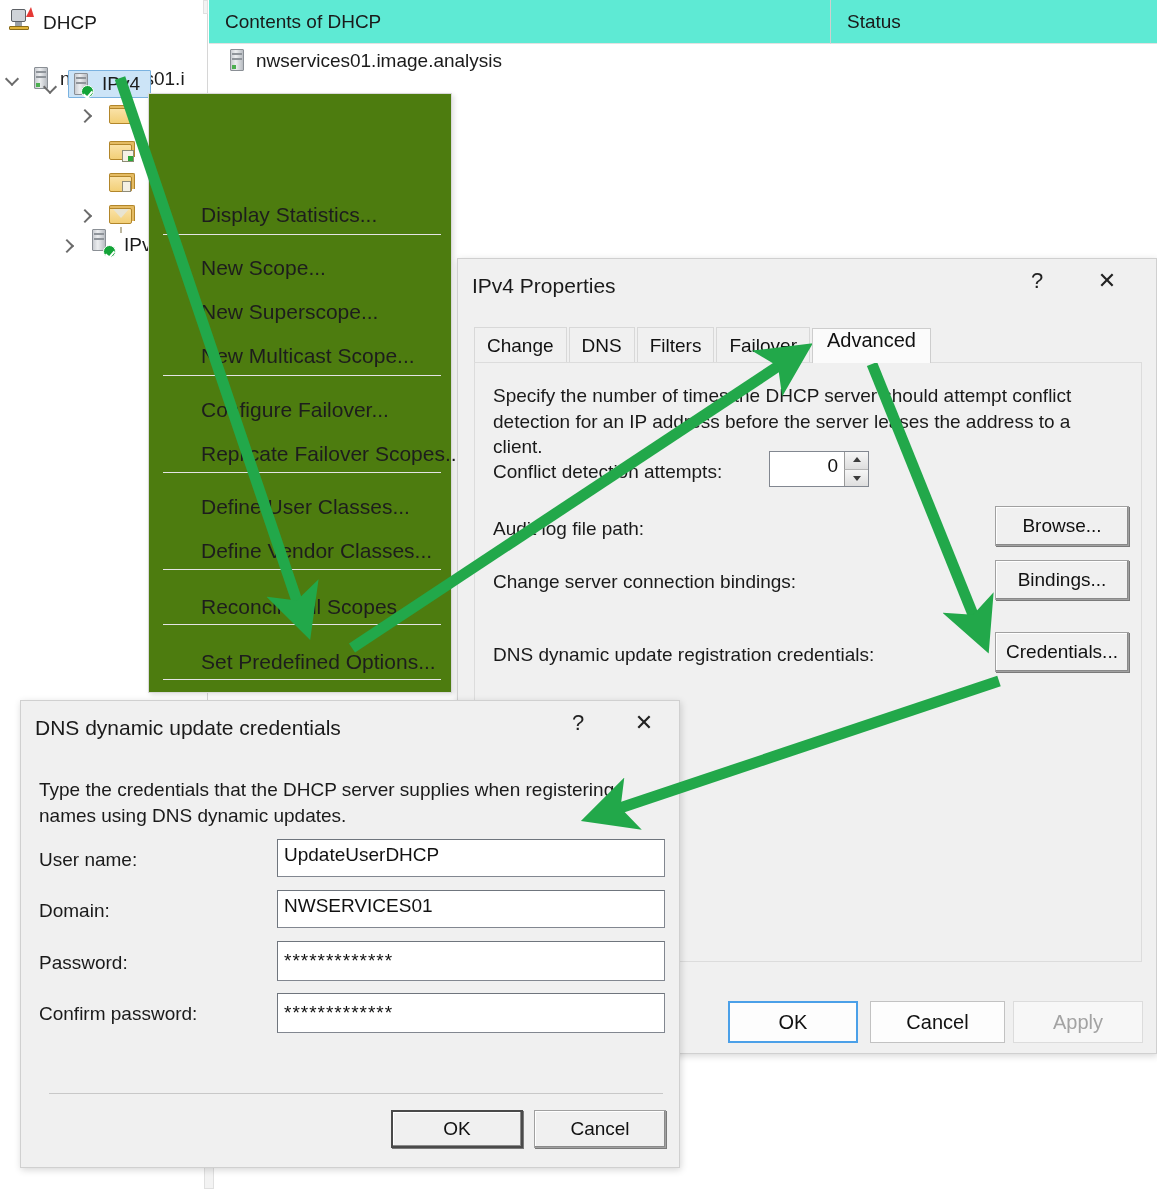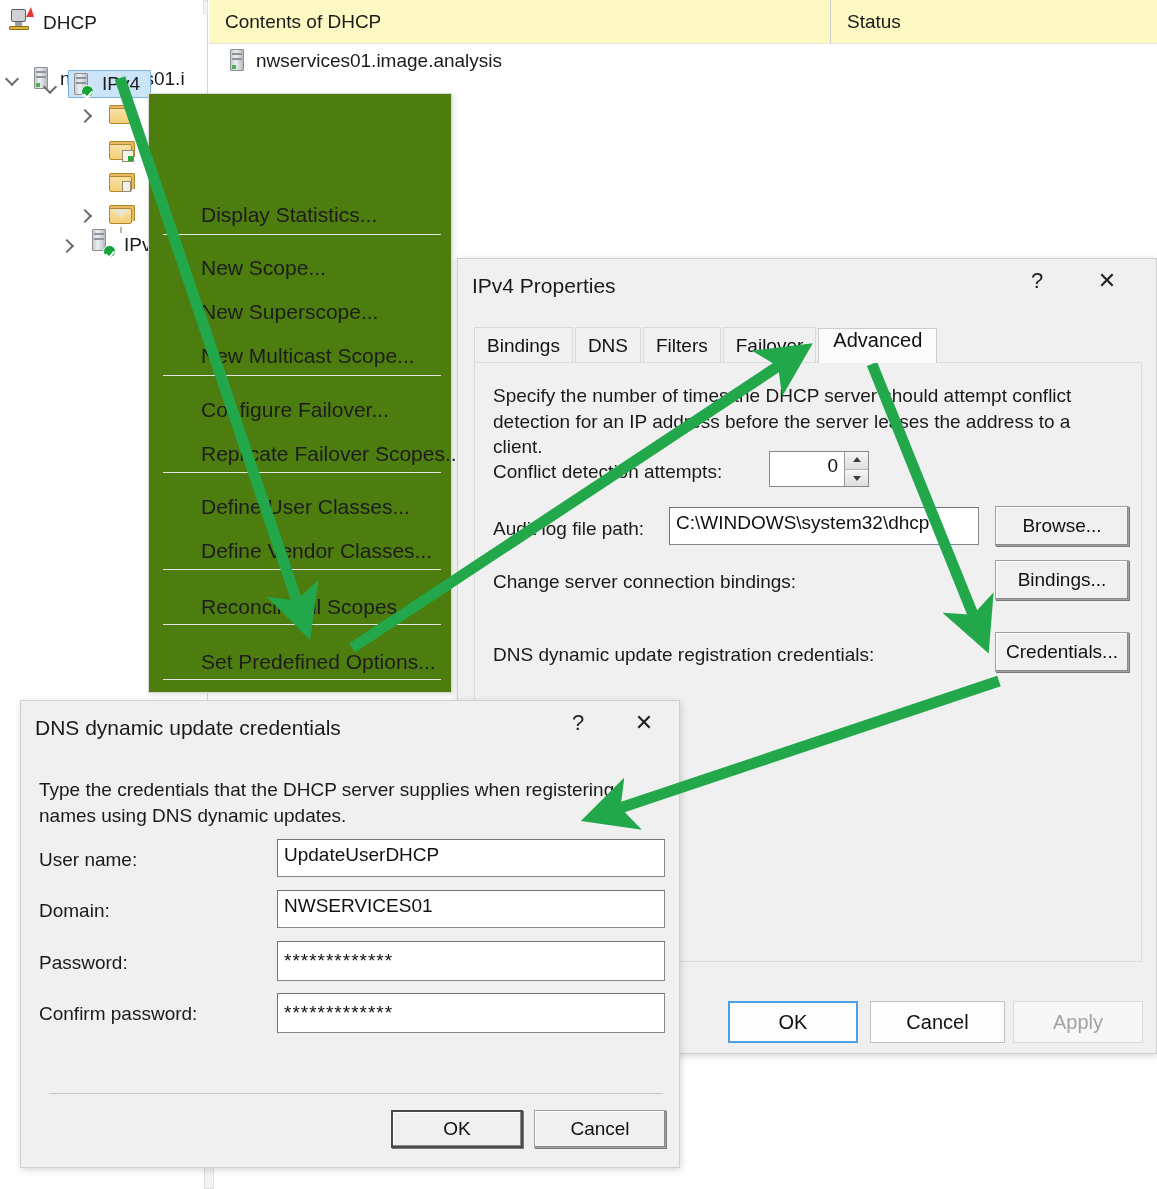--- a/index.html
+++ b/index.html
@@ -15,21 +15,21 @@
   
   .mmc-tree {
     position: absolute; left: 0; top: 0; width: 208px; height: 1189px;
     background: #ffffff; border-right: 1px solid #d6d6d6;
   }
   .mmc-list {
     position: absolute; left: 209px; top: 0; width: 948px; height: 1189px;
     background: #ffffff;
   }
   .col-header {
-    position: absolute; top: 0; height: 44px; background: #fef9c3;
+    position: absolute; top: 0; height: 44px; background: #5eead4;
     border-right: 1px solid #cfcfcf; border-bottom: 1px solid #e2e2e2;
     font-size: 19px; color: #1a1a1a; padding: 11px 0 0 16px;
   }
   .col-header.c1 { left: 209px; width: 622px; }
   .col-header.c2 { left: 831px; width: 326px; border-right: none; }
 
   .tree-row {
     position: absolute; display: flex; align-items: flex-end;
     font-size: 19px; color: #1b1b1b; white-space: nowrap;
   }
@@ -364,21 +364,21 @@
     <div class="ctxitem" style="top:663px">Properties</div>
     <div class="ctxsep" style="top:692px"></div>
   </div>
 
   <div class="dlg" style="left:457px; top:258px; width:700px; height:796px;">
     <div class="dlg-title">IPv4 Properties</div>
     <div class="dlg-help" style="right:96px;">?</div>
     <div class="dlg-close" style="right:26px;">✕</div>
 
     <div class="tabstrip" style="left:16px; top:66px;">
-      <div class="tab">Bindings</div>
+      <div class="tab">Change</div>
       <div class="tab">DNS</div>
       <div class="tab">Filters</div>
       <div class="tab">Failover</div>
       <div class="tab active">Advanced</div>
     </div>
 
     <div class="tabbody" style="left:16px; top:103px; width:668px; height:600px;">
 
       <div class="lbl wrap" style="left:18px; top:20px; width:626px;">Specify the number of times the DHCP server should attempt conflict detection for an IP address before the server leases the address to a client.</div>
 
@@ -390,21 +390,20 @@
           <div>
               <span class="ar up"></span>
             </div>
           <div>
               <span class="ar dn"></span>
             </div>
         </div>
       </div>
 
       <div class="lbl" style="left:18px; top:155px;">Audit log file path:</div>
-      <div class="txtbox" style="left:194px; top:144px; width:310px; height:38px;">C:\WINDOWS\system32\dhcp</div>
       <div class="btn3d" style="left:520px; top:143px; width:134px; height:40px;">Browse...</div>
 
       <div class="lbl" style="left:18px; top:208px;">Change server connection bindings:</div>
       <div class="btn3d" style="left:520px; top:197px; width:134px; height:40px;">Bindings...</div>
 
       <div class="lbl" style="left:18px; top:281px;">DNS dynamic update registration credentials:</div>
       <div class="btn3d" style="left:520px; top:269px; width:134px; height:40px;">Credentials...</div>
     </div>
 
     <div class="btnflat default" style="left:270px; top:742px; width:130px; height:42px;">OK</div>

